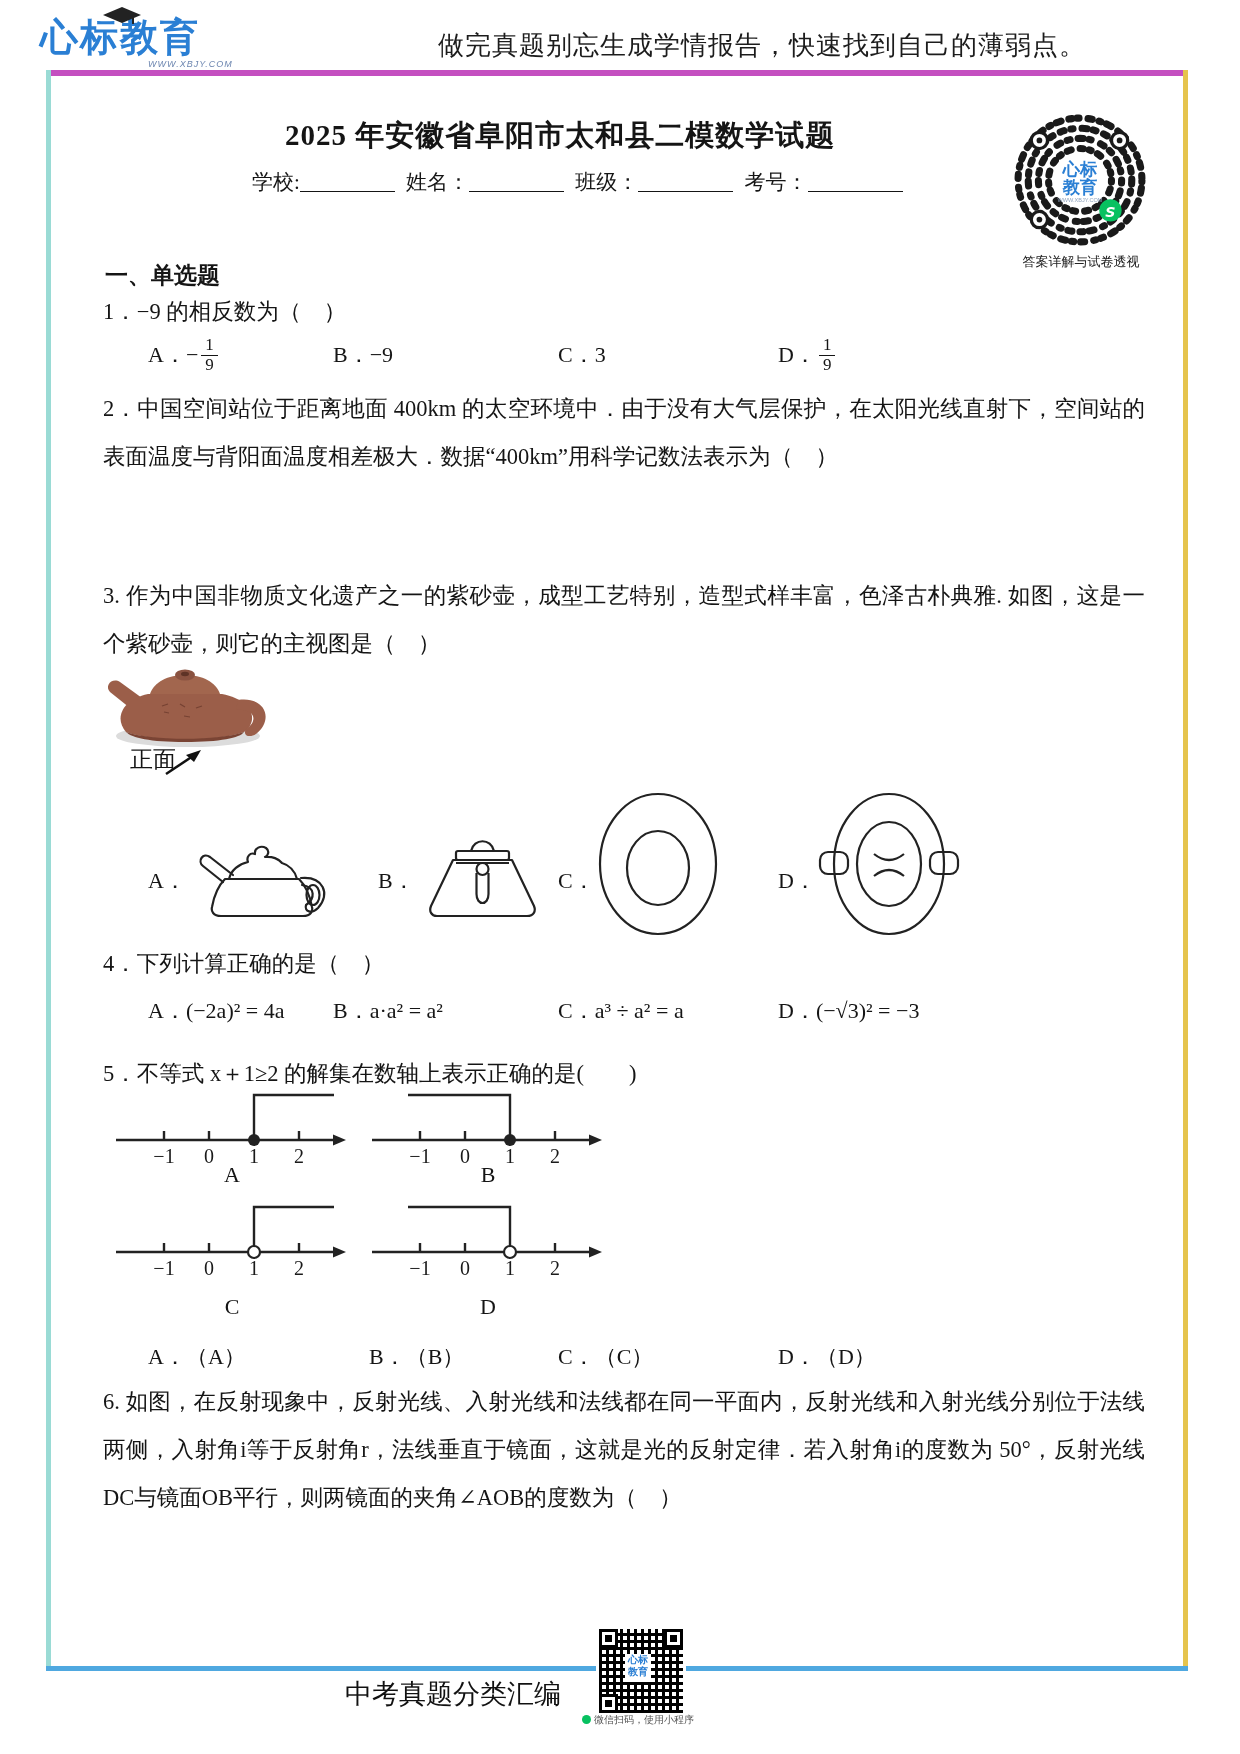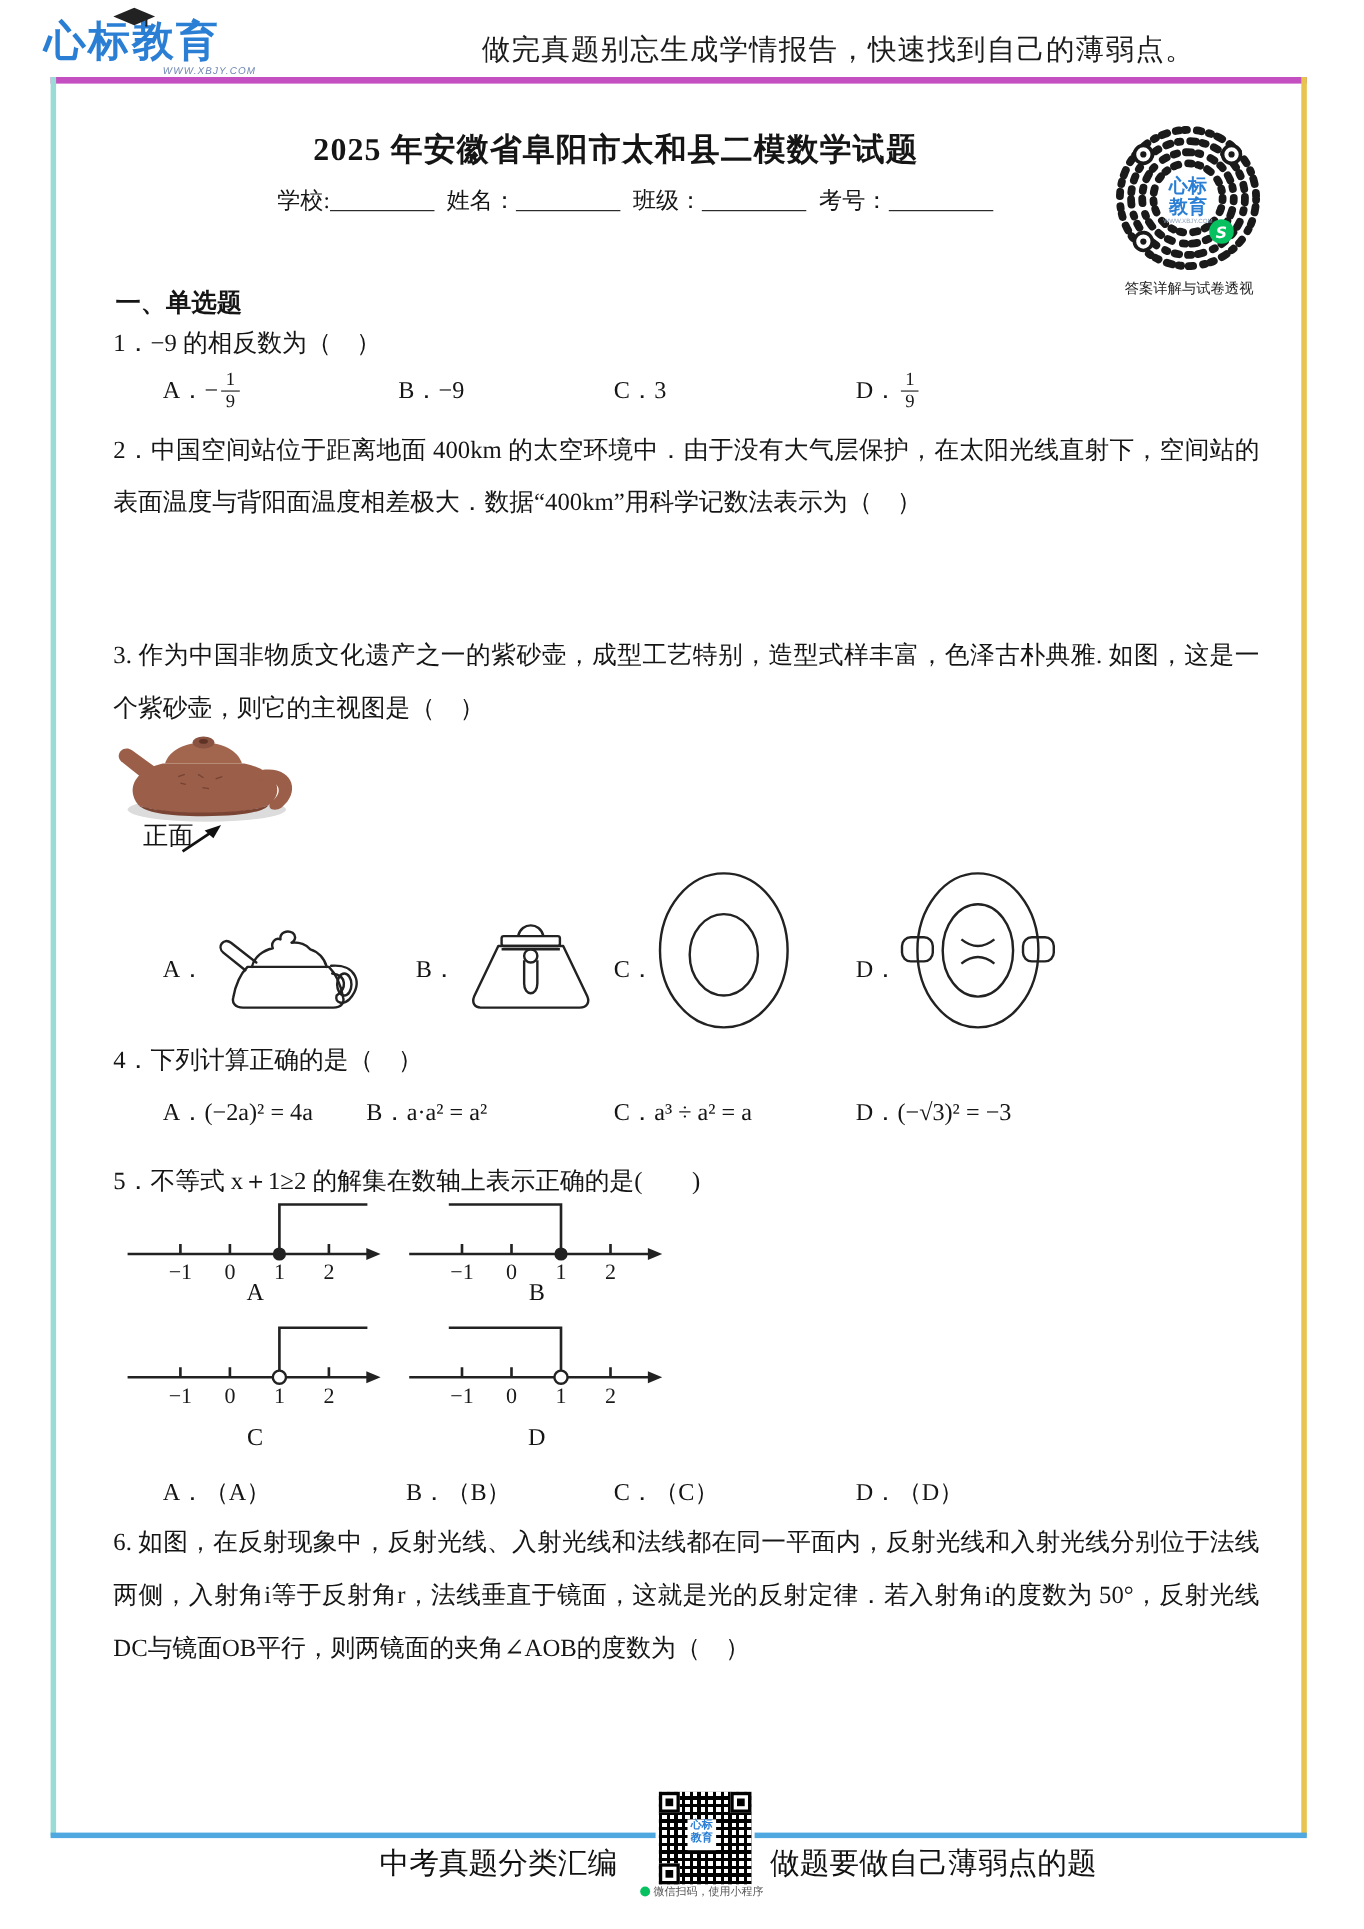--- a/index.html
+++ b/index.html
@@ -115,21 +115,21 @@
   <div class="q-text abs" style="top:288px;">1．−9 的相反数为（　）</div>
   <div class="opt-row" style="top:326px;height:58px;">
     <span class="opt" style="left:148px;">
       <span>A．</span>
         <span>−</span>
         <span class="frac">
           <span class="num">1</span>
           <span class="den">9</span>
         </span>
     </span>
-    <span class="opt" style="left:333px;margin-left:29px;">B．−9</span>
+    <span class="opt" style="left:333px;">B．−9</span>
     <span class="opt" style="left:558px;">C．3</span>
     <span class="opt" style="left:778px;">
       <span>D．</span>
         <span class="frac">
           <span class="num">1</span>
           <span class="den">9</span>
         </span>
     </span>
   </div>
 
@@ -301,15 +301,14 @@
       </div>
     <div class="qrc">
       <span>心标</span><br>
       <span>教育</span>
     </div>
   </div>
   <div class="qr2-cap" style="left:573px;top:1713px;width:130px;text-align:center;position:absolute;">
     <span class="wx-dot"></span><span>微信扫码，使用小程序</span>
   </div>
 
-  <div class="f-text abs" style="left:700px;top:1676px;">做题要做自己薄弱点的题</div>
 
 </div>
 
 </body></html>

